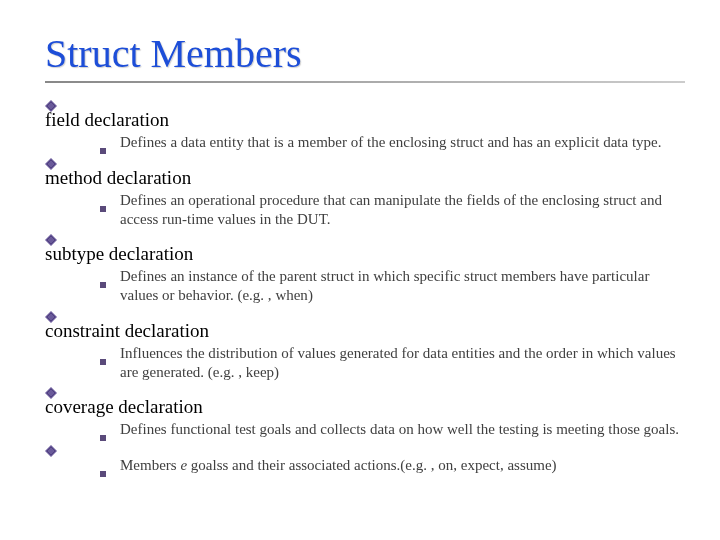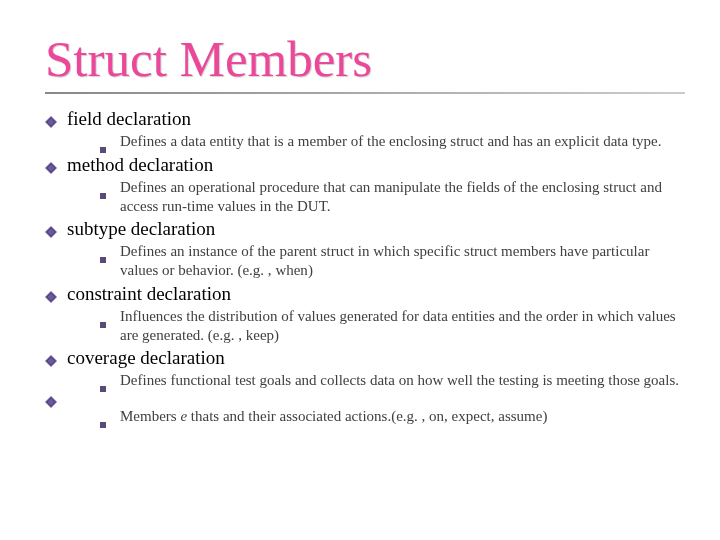--- a/index.html
+++ b/index.html
@@ -9,36 +9,37 @@
     height: 540px;
     font-family: "Times New Roman", serif;
     background: #fff;
     color: #000;
     overflow: hidden;
   }
   .slide {
     padding: 10px 30px 20px 45px;
   }
   .title {
-    font-size: 51px;
+    font-size: 40px;
     font-weight: normal;
-    color: #ec4899;
+    color: #1d4ed8;
     margin: 20px 0 4px 0;
     text-shadow: 1px 1px 1px rgba(100,100,100,0.3);
   }
   .title-underline {
     height: 2px;
     background: linear-gradient(to right, #888, #ccc);
     margin-bottom: 14px;
     width: 640px;
   }
   .level1 {
     display: flex;
     align-items: baseline;
     margin: 3px 0 2px 0;
+    flex-direction: column;
   }
   .diamond-bullet {
     width: 12px;
     height: 12px;
     flex-shrink: 0;
     margin-right: 10px;
     position: relative;
     top: 3px;
   }
   .diamond-bullet svg {
@@ -149,16 +150,16 @@
       <div class="level1">
         <span class="diamond-bullet">
           <svg viewBox="0 0 12 12">
             <polygon points="6,0 12,6 6,12 0,6" fill="#6a5a9a"></polygon>
             <polygon points="6,2 10,6 6,10 2,6" fill="none" stroke="#4a3a7a" stroke-width="0.8"></polygon>
           </svg>
         </span>
       </div>
       <div class="level2">
         <span class="square-bullet"></span>
-        <span class="level2-text"><span>Members </span><span class="italic">e </span><span class="underline">that</span><span>s and their associated actions.(e.g. ,  </span><span class="underline">on</span><span>, </span><span class="underline">expect</span><span>, </span><span class="underline">assume</span><span>)</span></span>
+        <span class="level2-text"><span>Members </span><span class="italic">e </span><span class="underline">goals</span><span>s and their associated actions.(e.g. ,  </span><span class="underline">on</span><span>, </span><span class="underline">expect</span><span>, </span><span class="underline">assume</span><span>)</span></span>
       </div>
     </div>
 </div>
 
 </body></html>

